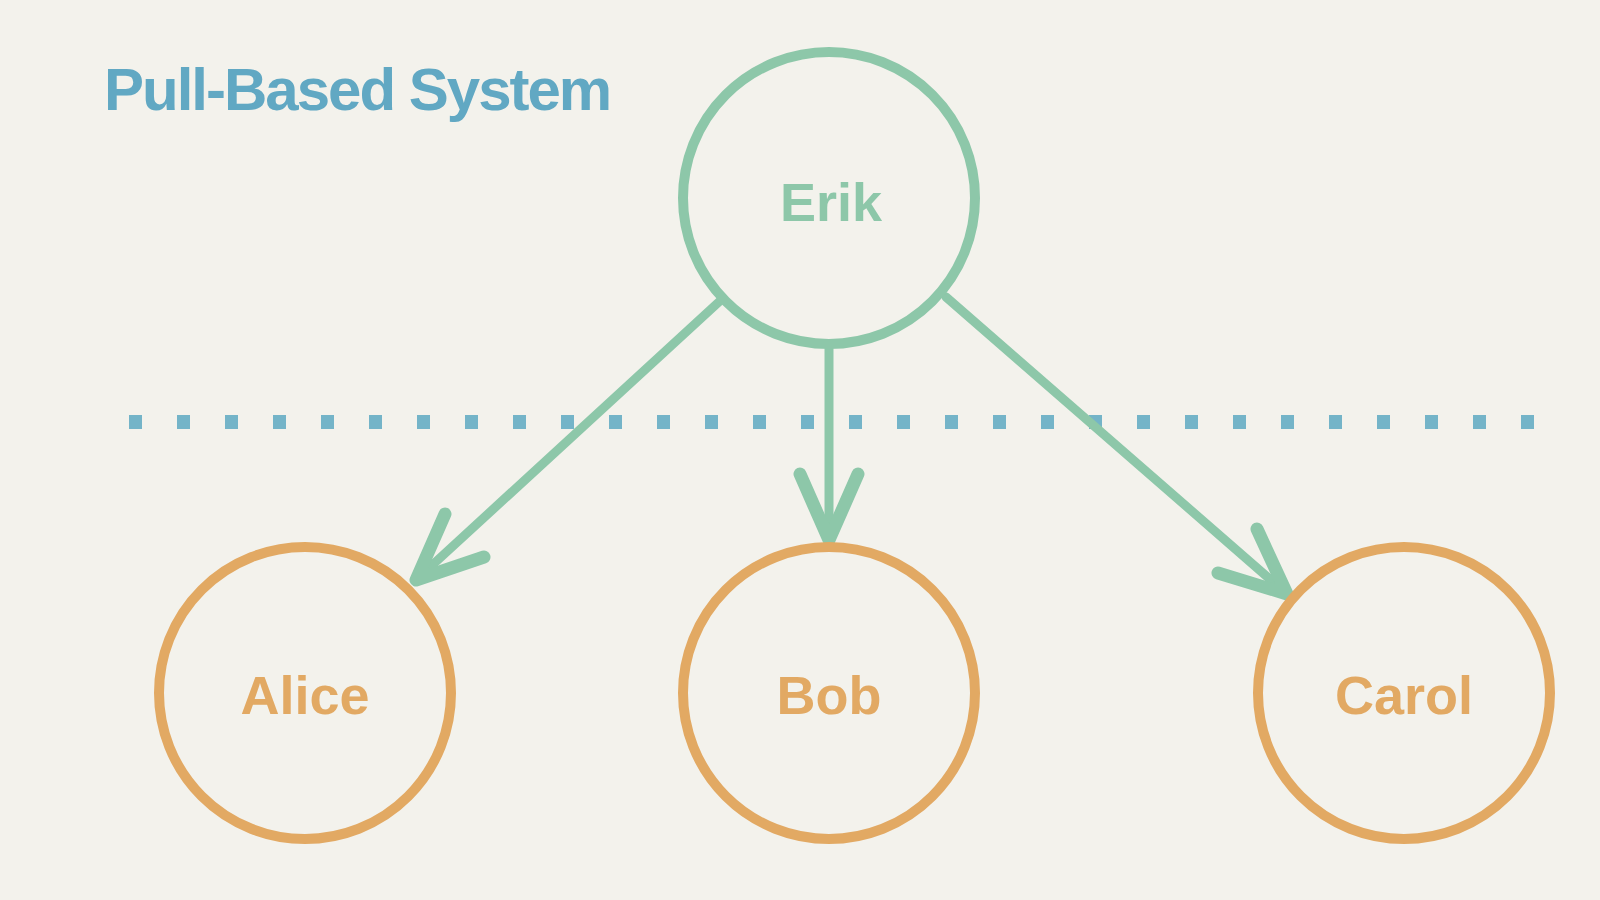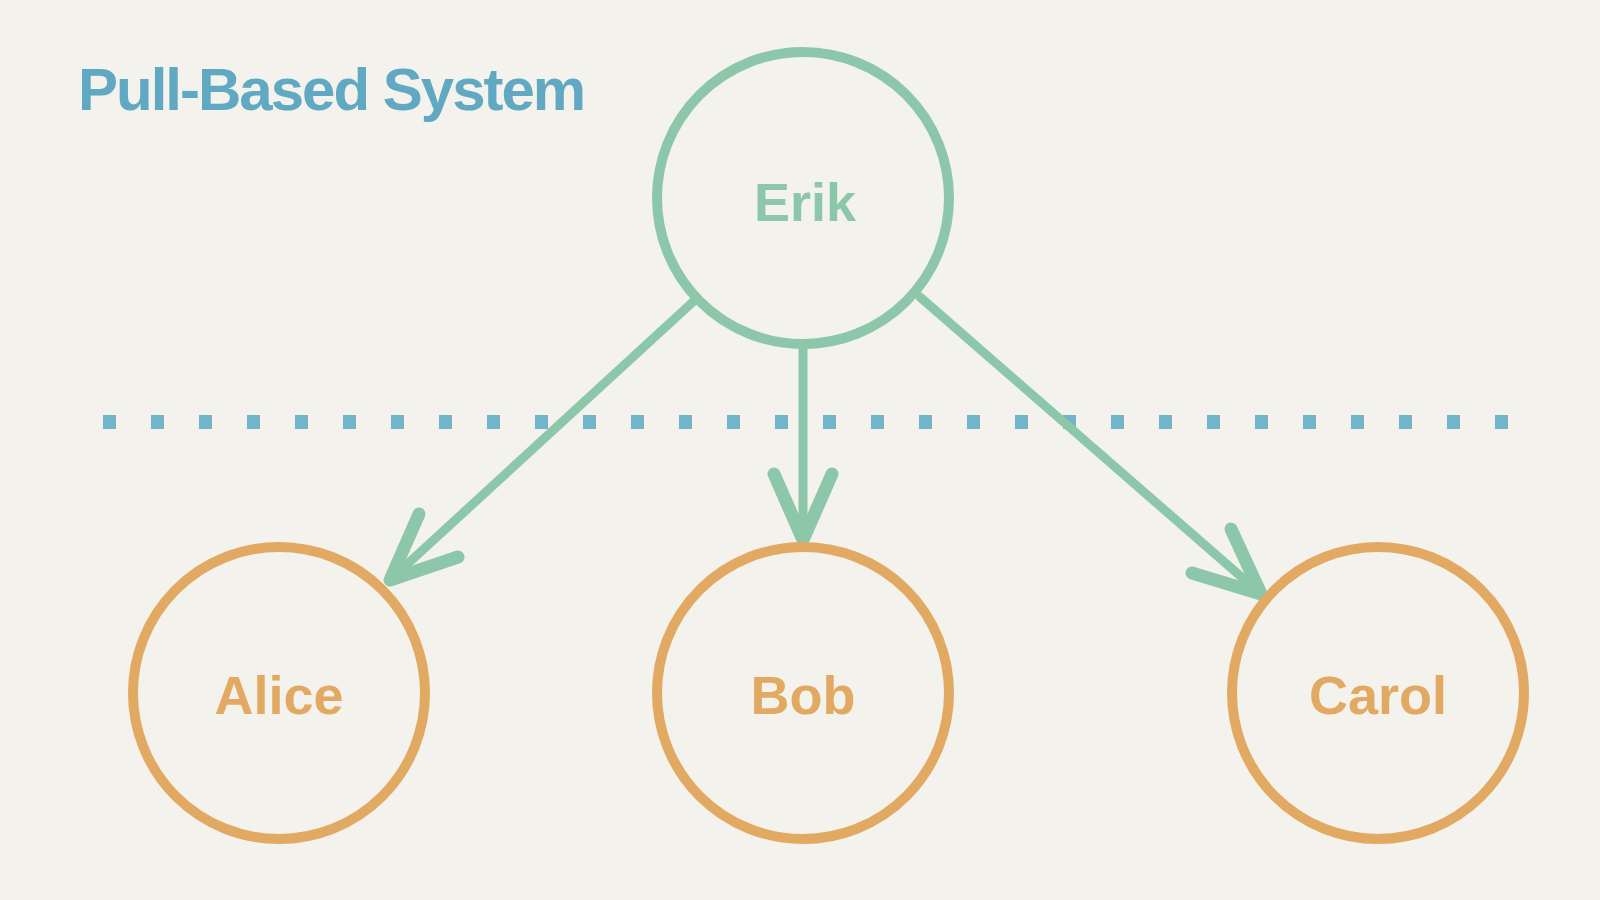--- a/index.html
+++ b/index.html
@@ -15,20 +15,21 @@
     width: 1600px;
     height: 900px;
     background: var(--color-background);
     overflow: hidden;
     font-family: "Liberation Sans", "DejaVu Sans", sans-serif;
   }
   .stage {
     position: relative;
     width: 1285px;
     height: 900px;
+    margin-left: 26px;
   }
   svg { display: block; }
 
   .diagram-title {
     fill: var(--color-title);
     font-size: 60px;
     font-weight: bold;
     letter-spacing: -2px;
   }
   .divider-line {

